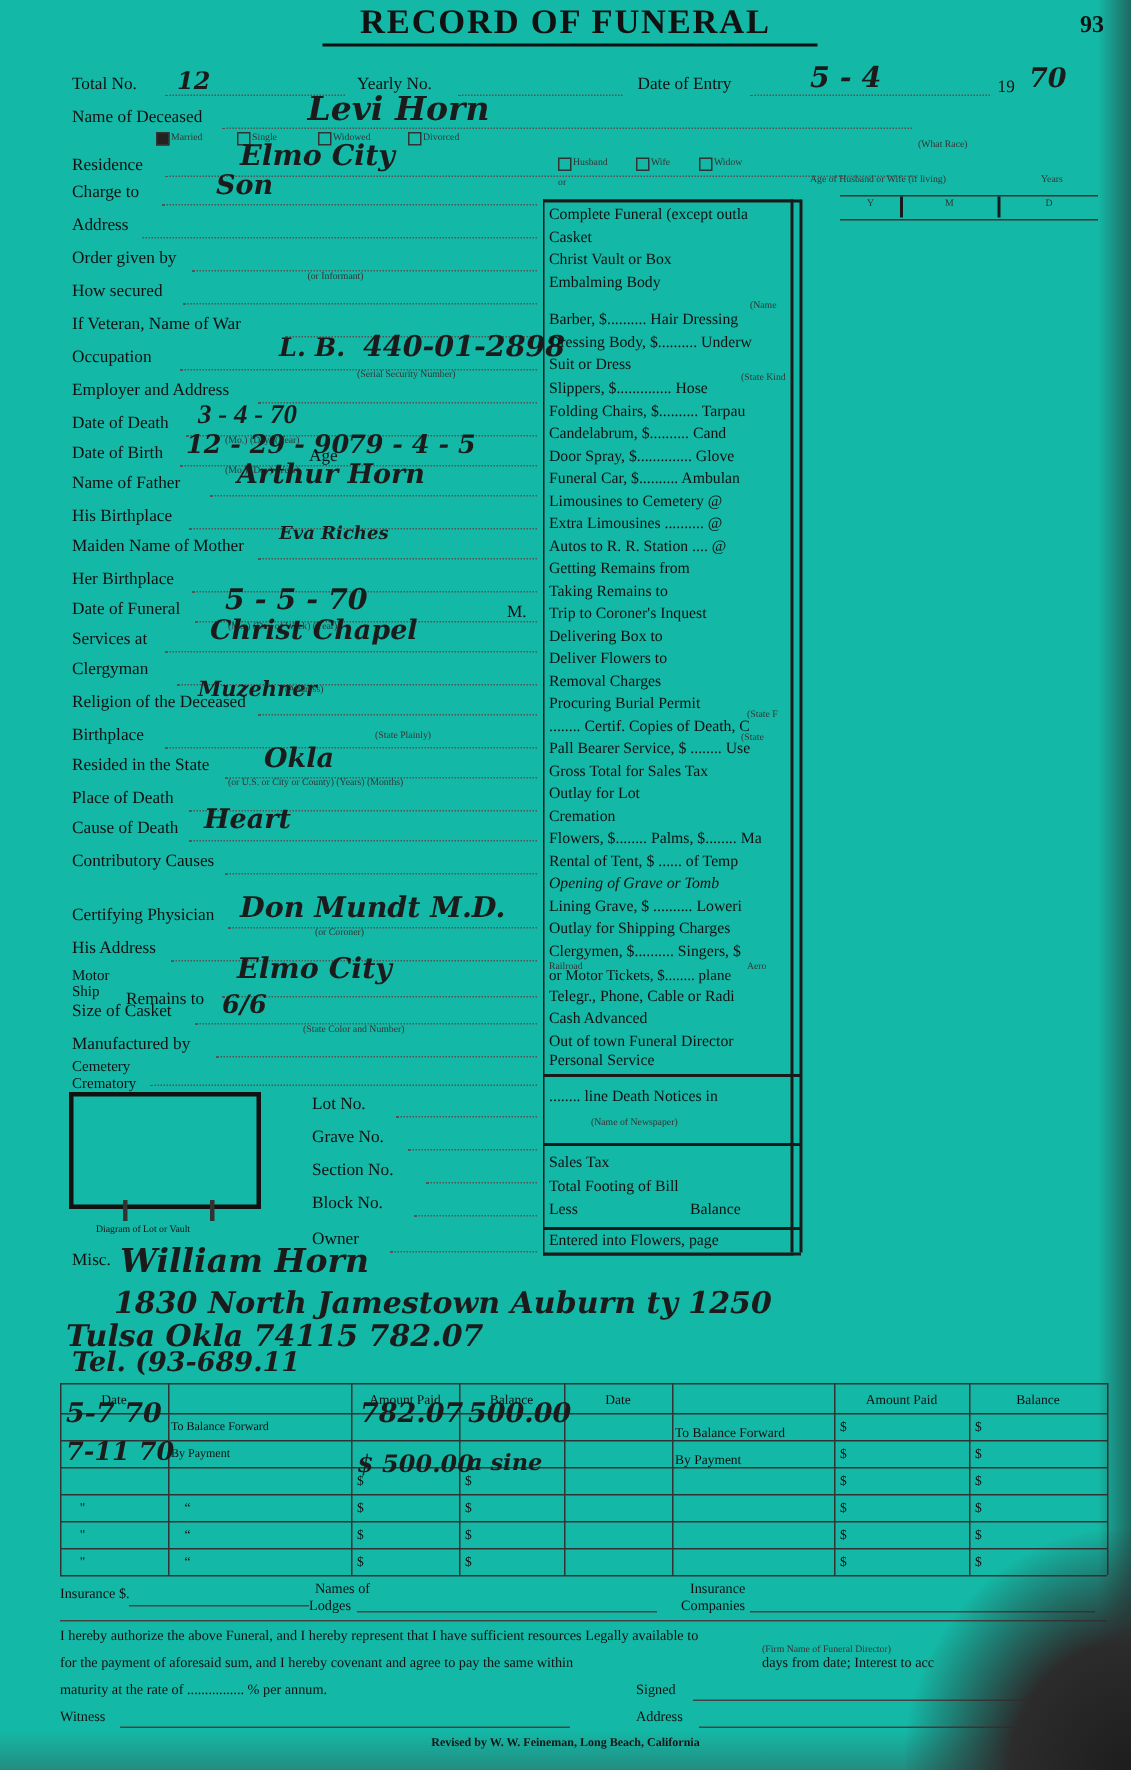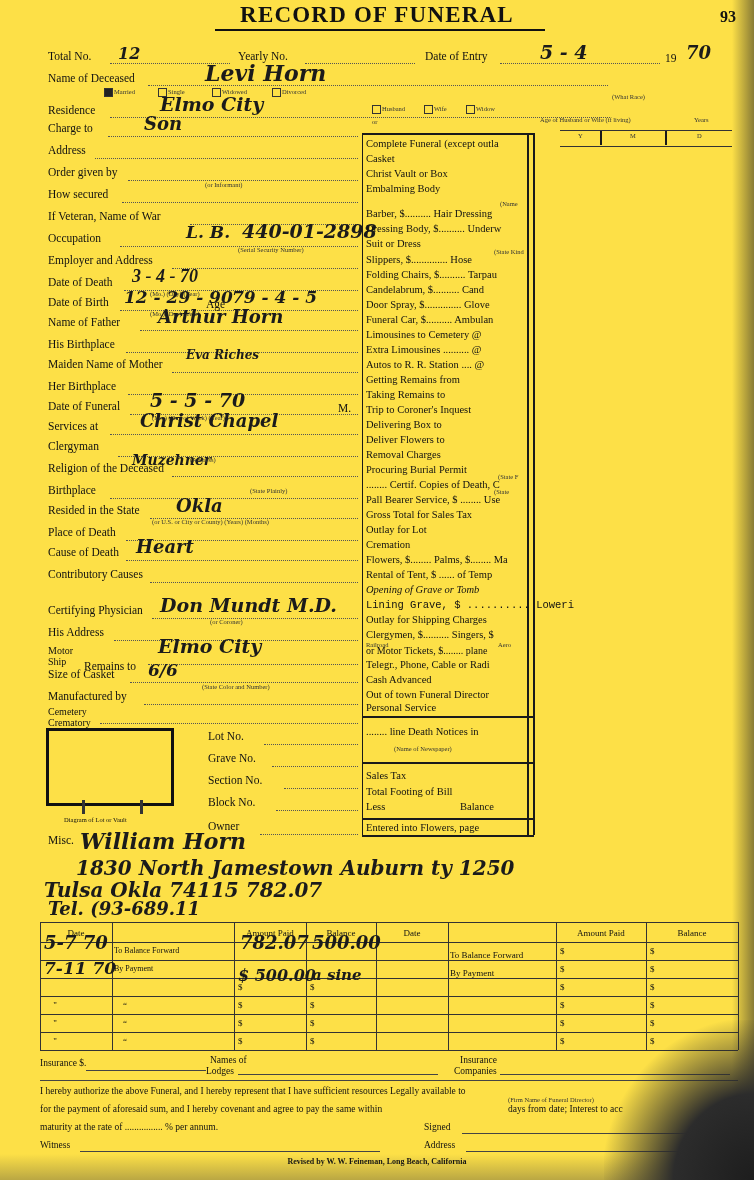--- a/index.html
+++ b/index.html
@@ -1,18 +1,18 @@
 <!DOCTYPE html>
 <html><head>
 <meta charset="utf-8">
 <style>
   html,body{margin:0;padding:0;background:#fff;}
   body{width:754px;height:1180px;position:relative;overflow:hidden;
        font-family:"Liberation Serif", serif;color:#111;}
-  .page{position:absolute;inset:0;background:#fde047;}
+  .page{position:absolute;inset:0;background:#14b8a6;}
   
   .scan-edge-right{position:absolute;right:0;top:0;width:22px;height:1180px;
     background:linear-gradient(to left,rgba(40,40,40,.55),rgba(255,255,255,0));}
   .scan-edge-bottom{position:absolute;left:0;bottom:0;width:754px;height:26px;
     background:linear-gradient(to top,rgba(60,60,60,.35),rgba(255,255,255,0));}
   .blob{position:absolute;right:0;bottom:0;width:150px;height:160px;
     background:radial-gradient(ellipse at 100% 100%, #1d1d1d 0%, #2c2c2c 38%, rgba(255,255,255,0) 72%);}
 
   .title{position:absolute;left:0;top:2px;width:754px;text-align:center;
     font-size:23px;font-weight:bold;letter-spacing:1.2px;font-family:"Liberation Serif",serif;}
@@ -271,21 +271,21 @@
   <div class="pricerow" style="top:479px;">........ Certif. Copies of Death, C</div>
   <div class="tiny" style="left:498px;top:473px;">(State F</div>
   <div class="pricerow" style="top:494px;">Pall Bearer Service, $ ........ Use</div>
   <div class="tiny" style="left:494px;top:488px;">(State</div>
   <div class="pricerow" style="top:509px;">Gross Total for Sales Tax</div>
   <div class="pricerow" style="top:524px;">Outlay for Lot</div>
   <div class="pricerow" style="top:539px;">Cremation</div>
   <div class="pricerow" style="top:554px;">Flowers, $........ Palms, $........ Ma</div>
   <div class="pricerow" style="top:569px;">Rental of Tent, $ ...... of Temp</div>
   <div class="pricerow" style="top:584px;font-style:italic;">Opening of Grave or Tomb</div>
-  <div class="pricerow" style="top:599px;font-family:Liberation Mono, monospace;">Lining Grave, $ .......... Loweri</div>
+  <div class="pricerow" style="top:599px;">Lining Grave, $ .......... Loweri</div>
   <div class="pricerow" style="top:614px;">Outlay for Shipping Charges</div>
   <div class="pricerow" style="top:629px;">Clergymen, $.......... Singers, $</div>
   <div class="tiny" style="left:366px;top:641px;">Railroad</div>
   <div class="tiny" style="left:498px;top:641px;">Aero</div>
   <div class="pricerow" style="top:645px;font-size:10px;">or Motor    Tickets, $........ plane</div>
   <div class="pricerow" style="top:659px;">Telegr., Phone, Cable or Radi</div>
   <div class="pricerow" style="top:674px;">Cash Advanced</div>
   <div class="pricerow" style="top:689px;">Out of town Funeral Director</div>
   <div class="pricerow" style="top:702px;">Personal Service</div>
   <div class="pricerow" style="top:726px;">........ line Death Notices in</div>

